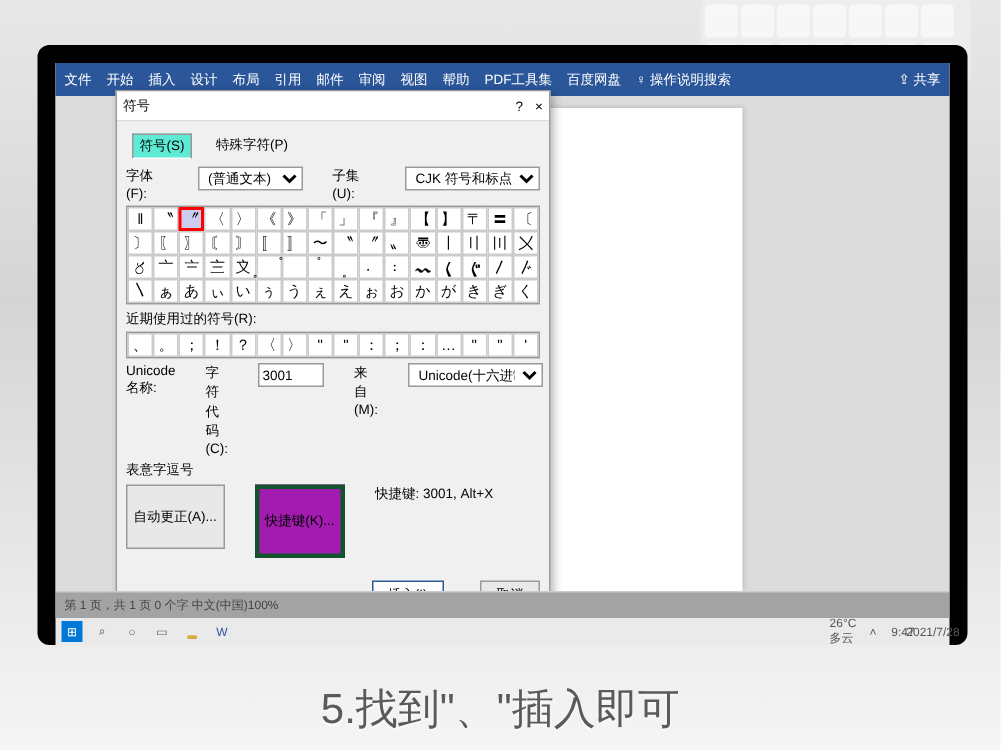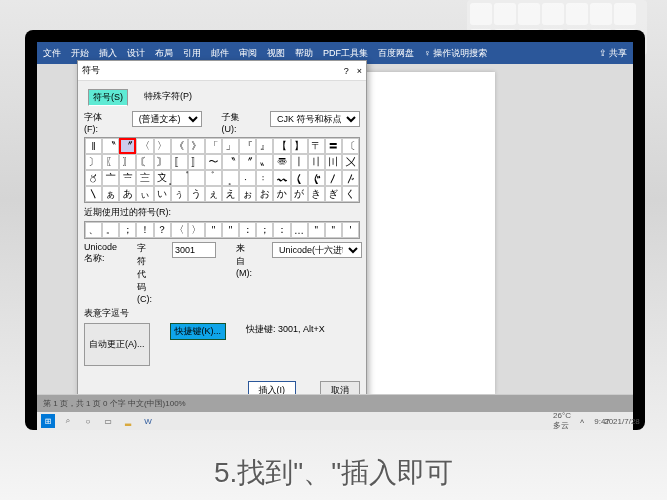--- a/index.html
+++ b/index.html
@@ -186,21 +186,21 @@
         <div class="row">
           <label>Unicode 名称:</label>
           <label style="margin-left:auto">字符代码(C):</label>
           <input style="width: 44px;" value="3001">
           <label>来自(M):</label>
           <select style="width:90px"><option>Unicode(十六进制)</option></select>
         </div>
         <div style="font-size:9px">表意字逗号</div>
         <div class="row">
           <button style="font-size:9px;padding:14px 4px;border:1px solid #999;background:#e8e8e8">自动更正(A)...</button>
-          <button style="font-size:9px;padding:1px 4px;border:1px solid #14532d;background:#0ea5e9">快捷键(K)...</button>
+          <button style="font-size:9px;padding:15px 4px;border:3px solid #14532d;background:#a21caf">快捷键(K)...</button>
           <span style="font-size:9px">快捷键: 3001, Alt+X</span>
         </div>
       </div>
       <div class="btns">
         <button class="primary">插入(I)</button>
         <button>取消</button>
       </div>
     </div>
 
     <div class="statusbar">

